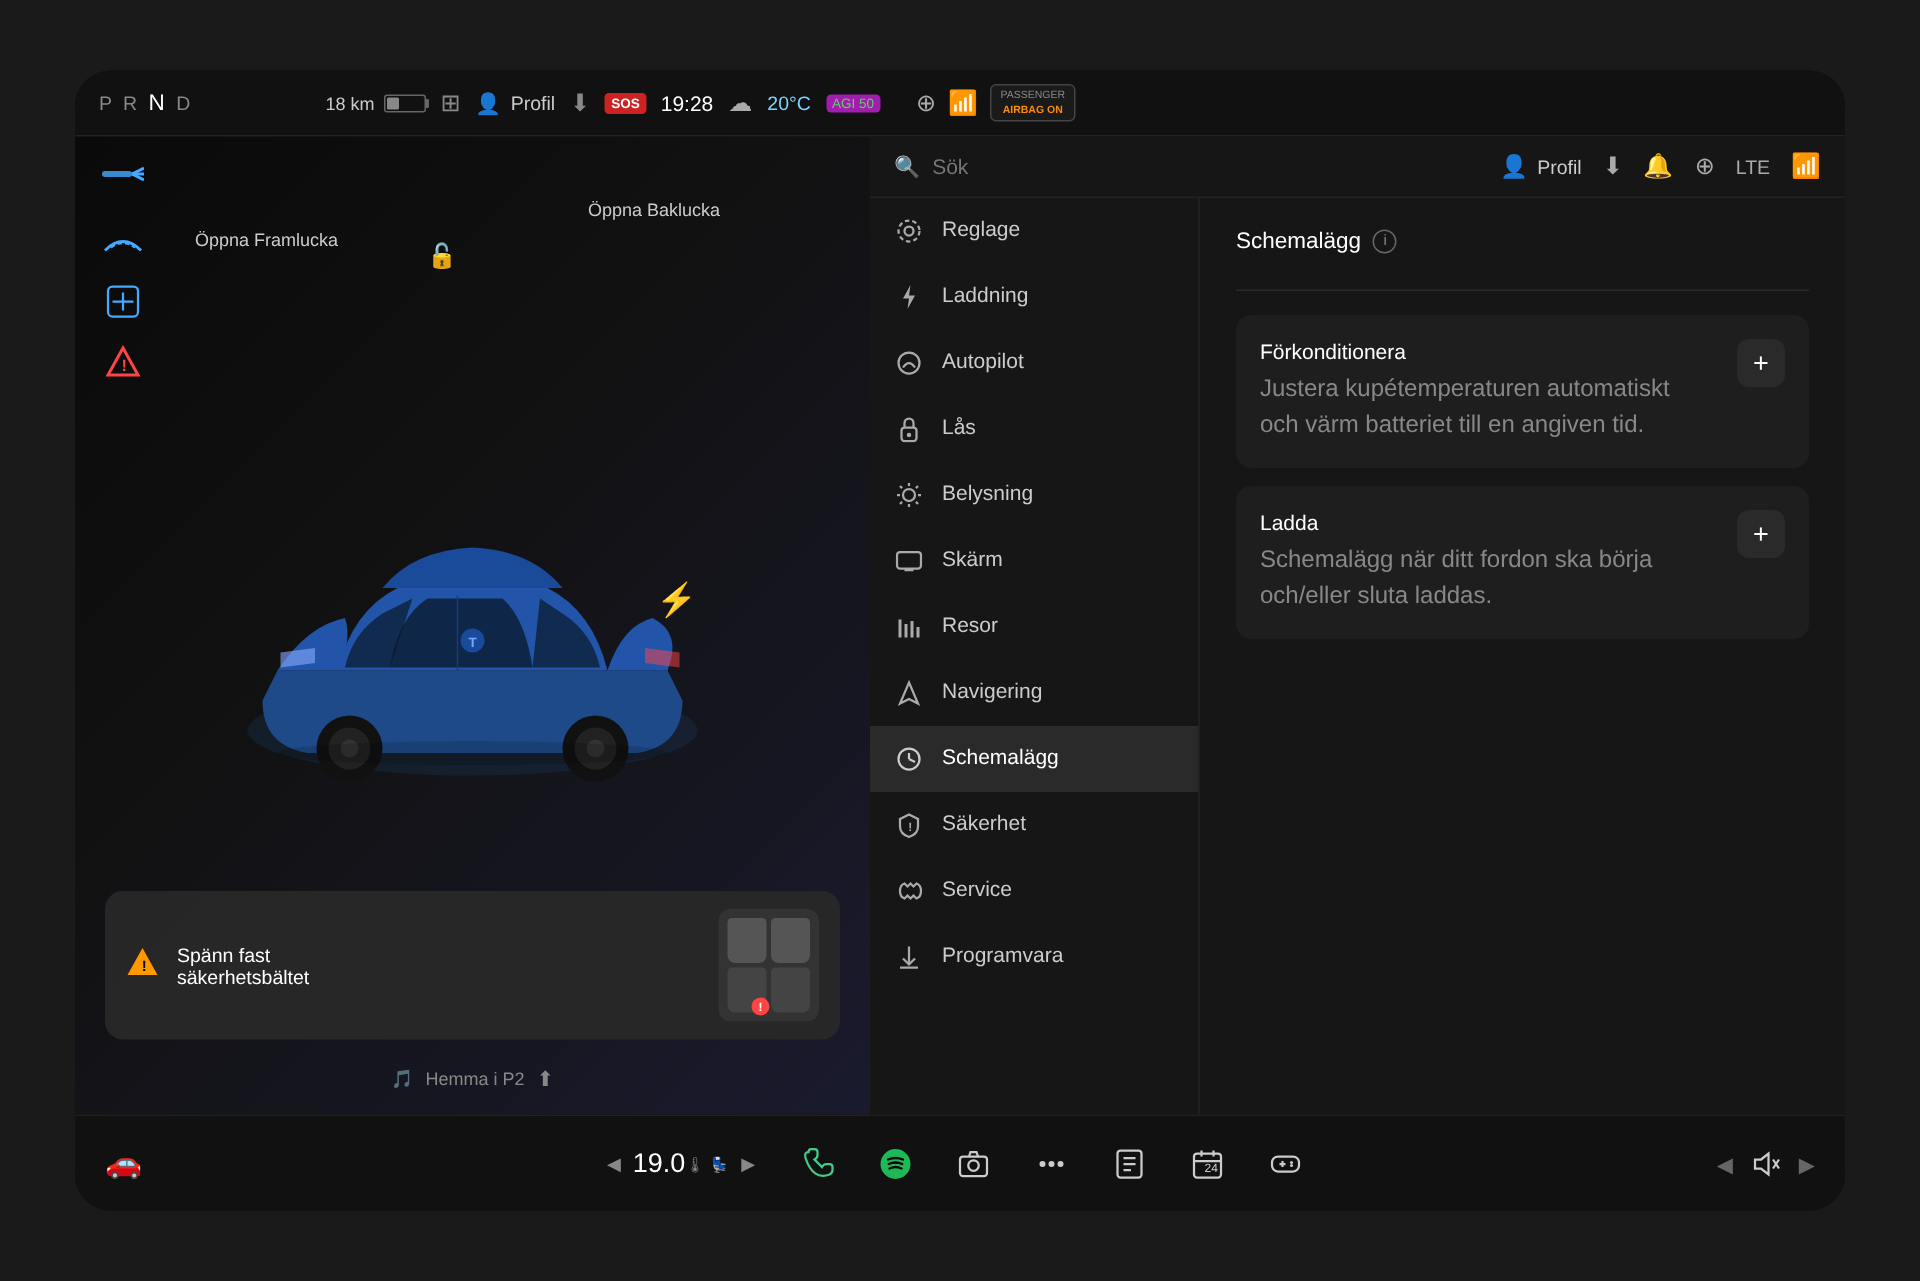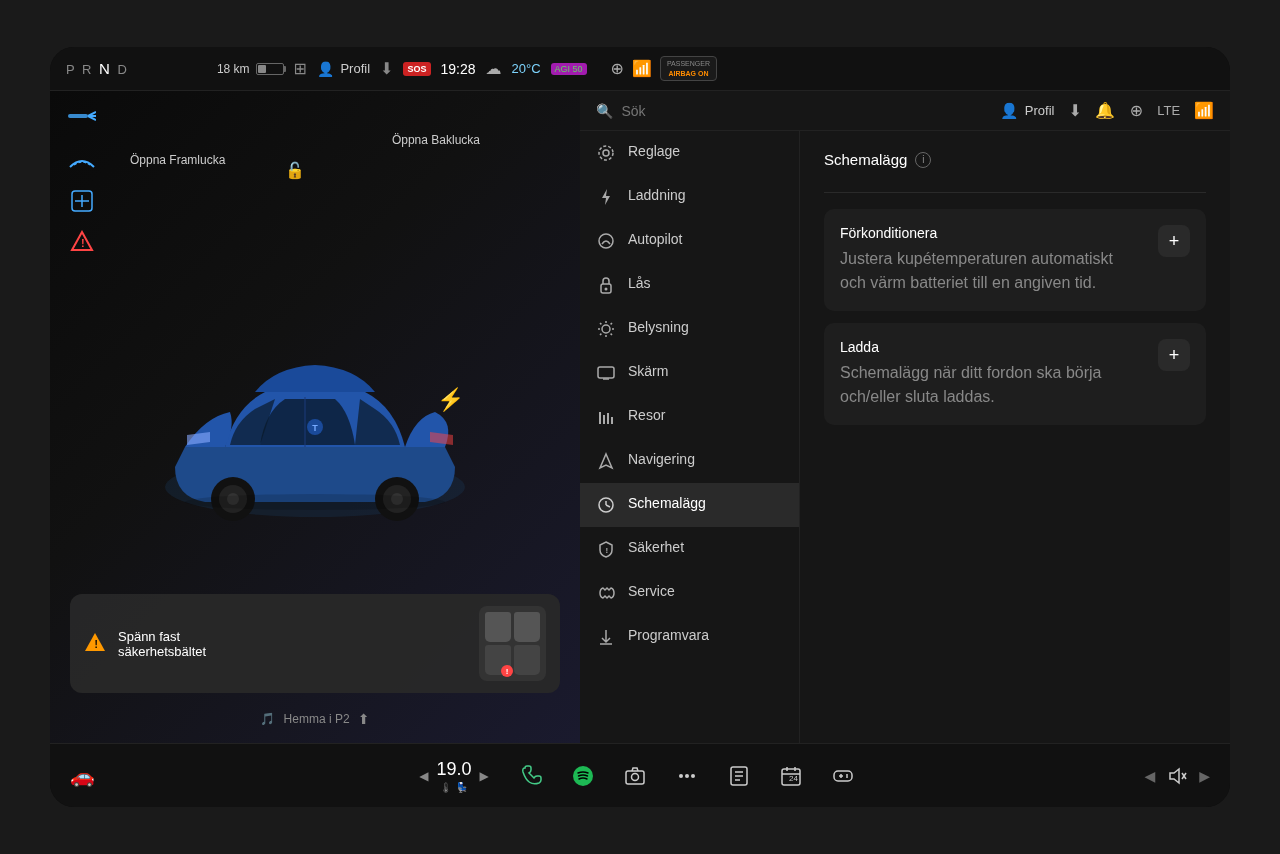--- a/index.html
+++ b/index.html
@@ -814,21 +814,21 @@
   </div>
 
   <div class="taskbar">
     <div class="taskbar-left">
       <span class="car-icon-task">🚗</span>
     </div>
 
     <div class="taskbar-center">
       <div class="temp-control">
         <span class="temp-arrows">◀</span>
-        <div style="display:flex; flex-direction:column; align-items:center;">
+        <div style="display:flex; align-items:center;">
           <span style="color:#fff; font-size:18px; font-weight:300;">19.0</span>
           <div style="display:flex; gap:4px; margin-top:2px;">
             <span style="color:#888; font-size:10px;">🌡</span>
             <span style="color:#888; font-size:10px;">💺</span>
           </div>
         </div>
         <span class="temp-arrows">▶</span>
       </div>
 
       <div class="taskbar-apps">

